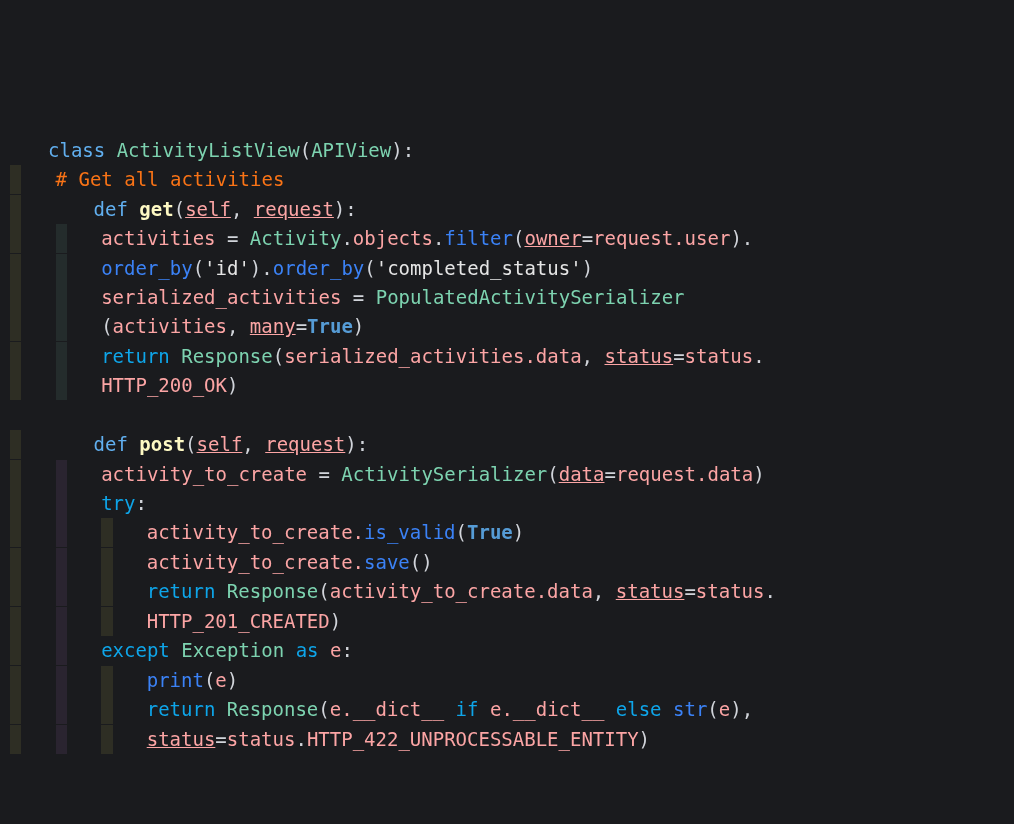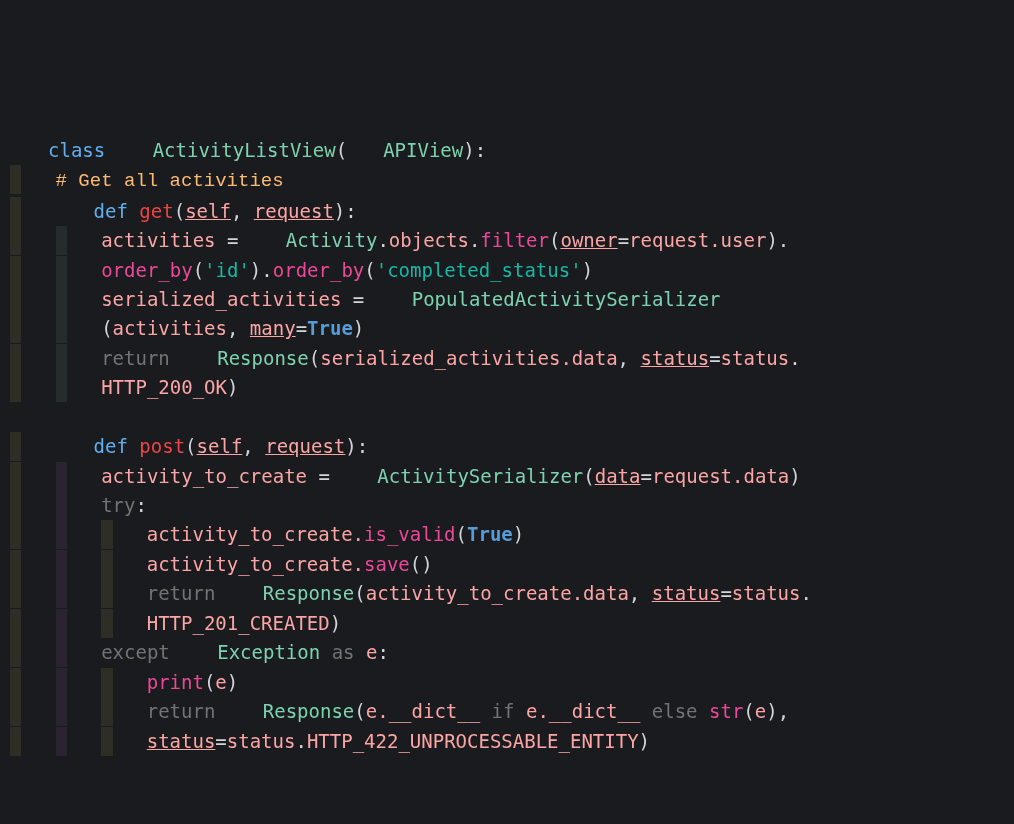--- a/index.html
+++ b/index.html
@@ -16,31 +16,31 @@
       white-space: pre;
     }
     .line { display: flex; }
     .guides { display: inline-flex; letter-spacing: 0; }
     .g { display: inline-block; width: 11.4px; height: 29px; }
     .ga { background: #2e2e24; }
     .gb { background: #242c2c; }
     .gc { background: #2a2430; }
     .sp { display:inline-block; }
     .kw { color: #61afef; margin-left: 38px; }
-    .cls { color: #7dd3b0; margin-left: 36px; }
-    .fn { color: #ef4444; }
+    .cls { color: #7dd3b0; }
+    .fn { color: #fef9c3; font-weight: bold; }
     .param { color: #fca5a5; text-decoration: underline; }
     .op { color: #d1d4da; }
     .punc { color: #d1d4da; }
-    .str { color: #14b8a6; margin-top: 32px; }
-    .cmt { color: #fdba74; font-family: Liberation Mono, monospace; }
-    .ret { color: #737373; text-align: right; }
+    .str { color: #e5e5e5; margin-top: 32px; }
+    .cmt { color: #f97316; }
+    .ret { color: #0ea5e9; text-align: right; }
     .const { color: #569cd6; font-weight: bold; }
     .prop { color: #fca5a5; }
-    .call { color: #ec4899; }
+    .call { color: #3b82f6; }
   </style>
 </head>
 <body>
 
 
 
 <div id="editor"><div class="line"><span class="guides"></span><span><span class="kw">class</span><span class="sp"> </span><span class="cls">ActivityListView</span><span class="punc">(</span><span class="cls">APIView</span><span class="punc">):</span></span></div><div class="line"><span class="guides"><span class="g ga"></span><span class="g"></span><span class="g"></span><span class="g"></span></span><span><span class="cmt"># Get all activities</span></span></div><div class="line"><span class="guides"><span class="g ga"></span><span class="g"></span><span class="g"></span><span class="g"></span></span><span><span class="kw">def</span><span class="sp"> </span><span class="fn">get</span><span class="punc">(</span><span class="param">self</span><span class="punc">, </span><span class="param">request</span><span class="punc">):</span></span></div><div class="line"><span class="guides"><span class="g ga"></span><span class="g"></span><span class="g"></span><span class="g"></span><span class="g gb"></span><span class="g"></span><span class="g"></span><span class="g"></span></span><span><span class="prop">activities </span><span class="op">= </span><span class="cls">Activity</span><span class="punc">.</span><span class="prop">objects</span><span class="punc">.</span><span class="call">filter</span><span class="punc">(</span><span class="param">owner</span><span class="op">=</span><span class="prop">request.user</span><span class="punc">).</span></span></div><div class="line"><span class="guides"><span class="g ga"></span><span class="g"></span><span class="g"></span><span class="g"></span><span class="g gb"></span><span class="g"></span><span class="g"></span><span class="g"></span></span><span><span class="call">order_by</span><span class="punc">(</span><span class="str">'id'</span><span class="punc">).</span><span class="call">order_by</span><span class="punc">(</span><span class="str">'completed_status'</span><span class="punc">)</span></span></div><div class="line"><span class="guides"><span class="g ga"></span><span class="g"></span><span class="g"></span><span class="g"></span><span class="g gb"></span><span class="g"></span><span class="g"></span><span class="g"></span></span><span><span class="prop">serialized_activities </span><span class="op">= </span><span class="cls">PopulatedActivitySerializer</span></span></div><div class="line"><span class="guides"><span class="g ga"></span><span class="g"></span><span class="g"></span><span class="g"></span><span class="g gb"></span><span class="g"></span><span class="g"></span><span class="g"></span></span><span><span class="punc">(</span><span class="prop">activities</span><span class="punc">, </span><span class="param">many</span><span class="op">=</span><span class="const">True</span><span class="punc">)</span></span></div><div class="line"><span class="guides"><span class="g ga"></span><span class="g"></span><span class="g"></span><span class="g"></span><span class="g gb"></span><span class="g"></span><span class="g"></span><span class="g"></span></span><span><span class="ret">return</span><span class="sp"> </span><span class="cls">Response</span><span class="punc">(</span><span class="prop">serialized_activities.data</span><span class="punc">, </span><span class="param">status</span><span class="op">=</span><span class="prop">status</span><span class="punc">.</span></span></div><div class="line"><span class="guides"><span class="g ga"></span><span class="g"></span><span class="g"></span><span class="g"></span><span class="g gb"></span><span class="g"></span><span class="g"></span><span class="g"></span></span><span><span class="prop">HTTP_200_OK</span><span class="punc">)</span></span></div><div class="line"><span class="guides"></span><span>&nbsp;</span></div><div class="line"><span class="guides"><span class="g ga"></span><span class="g"></span><span class="g"></span><span class="g"></span></span><span><span class="kw">def</span><span class="sp"> </span><span class="fn">post</span><span class="punc">(</span><span class="param">self</span><span class="punc">, </span><span class="param">request</span><span class="punc">):</span></span></div><div class="line"><span class="guides"><span class="g ga"></span><span class="g"></span><span class="g"></span><span class="g"></span><span class="g gc"></span><span class="g"></span><span class="g"></span><span class="g"></span></span><span><span class="prop">activity_to_create </span><span class="op">= </span><span class="cls">ActivitySerializer</span><span class="punc">(</span><span class="param">data</span><span class="op">=</span><span class="prop">request.data</span><span class="punc">)</span></span></div><div class="line"><span class="guides"><span class="g ga"></span><span class="g"></span><span class="g"></span><span class="g"></span><span class="g gc"></span><span class="g"></span><span class="g"></span><span class="g"></span></span><span><span class="ret">try</span><span class="punc">:</span></span></div><div class="line"><span class="guides"><span class="g ga"></span><span class="g"></span><span class="g"></span><span class="g"></span><span class="g gc"></span><span class="g"></span><span class="g"></span><span class="g"></span><span class="g ga"></span><span class="g"></span><span class="g"></span><span class="g"></span></span><span><span class="prop">activity_to_create.</span><span class="call">is_valid</span><span class="punc">(</span><span class="const">True</span><span class="punc">)</span></span></div><div class="line"><span class="guides"><span class="g ga"></span><span class="g"></span><span class="g"></span><span class="g"></span><span class="g gc"></span><span class="g"></span><span class="g"></span><span class="g"></span><span class="g ga"></span><span class="g"></span><span class="g"></span><span class="g"></span></span><span><span class="prop">activity_to_create.</span><span class="call">save</span><span class="punc">()</span></span></div><div class="line"><span class="guides"><span class="g ga"></span><span class="g"></span><span class="g"></span><span class="g"></span><span class="g gc"></span><span class="g"></span><span class="g"></span><span class="g"></span><span class="g ga"></span><span class="g"></span><span class="g"></span><span class="g"></span></span><span><span class="ret">return</span><span class="sp"> </span><span class="cls">Response</span><span class="punc">(</span><span class="prop">activity_to_create.data</span><span class="punc">, </span><span class="param">status</span><span class="op">=</span><span class="prop">status</span><span class="punc">.</span></span></div><div class="line"><span class="guides"><span class="g ga"></span><span class="g"></span><span class="g"></span><span class="g"></span><span class="g gc"></span><span class="g"></span><span class="g"></span><span class="g"></span><span class="g ga"></span><span class="g"></span><span class="g"></span><span class="g"></span></span><span><span class="prop">HTTP_201_CREATED</span><span class="punc">)</span></span></div><div class="line"><span class="guides"><span class="g ga"></span><span class="g"></span><span class="g"></span><span class="g"></span><span class="g gc"></span><span class="g"></span><span class="g"></span><span class="g"></span></span><span><span class="ret">except</span><span class="sp"> </span><span class="cls">Exception</span><span class="sp"> </span><span class="ret">as</span><span class="sp"> </span><span class="prop">e</span><span class="punc">:</span></span></div><div class="line"><span class="guides"><span class="g ga"></span><span class="g"></span><span class="g"></span><span class="g"></span><span class="g gc"></span><span class="g"></span><span class="g"></span><span class="g"></span><span class="g ga"></span><span class="g"></span><span class="g"></span><span class="g"></span></span><span><span class="call">print</span><span class="punc">(</span><span class="prop">e</span><span class="punc">)</span></span></div><div class="line"><span class="guides"><span class="g ga"></span><span class="g"></span><span class="g"></span><span class="g"></span><span class="g gc"></span><span class="g"></span><span class="g"></span><span class="g"></span><span class="g ga"></span><span class="g"></span><span class="g"></span><span class="g"></span></span><span><span class="ret">return</span><span class="sp"> </span><span class="cls">Response</span><span class="punc">(</span><span class="prop">e.__dict__</span><span class="sp"> </span><span class="ret">if</span><span class="sp"> </span><span class="prop">e.__dict__</span><span class="sp"> </span><span class="ret">else</span><span class="sp"> </span><span class="call">str</span><span class="punc">(</span><span class="prop">e</span><span class="punc">),</span></span></div><div class="line"><span class="guides"><span class="g ga"></span><span class="g"></span><span class="g"></span><span class="g"></span><span class="g gc"></span><span class="g"></span><span class="g"></span><span class="g"></span><span class="g ga"></span><span class="g"></span><span class="g"></span><span class="g"></span></span><span><span class="param">status</span><span class="op">=</span><span class="prop">status</span><span class="punc">.</span><span class="prop">HTTP_422_UNPROCESSABLE_ENTITY</span><span class="punc">)</span></span></div></div>
 
 
 

